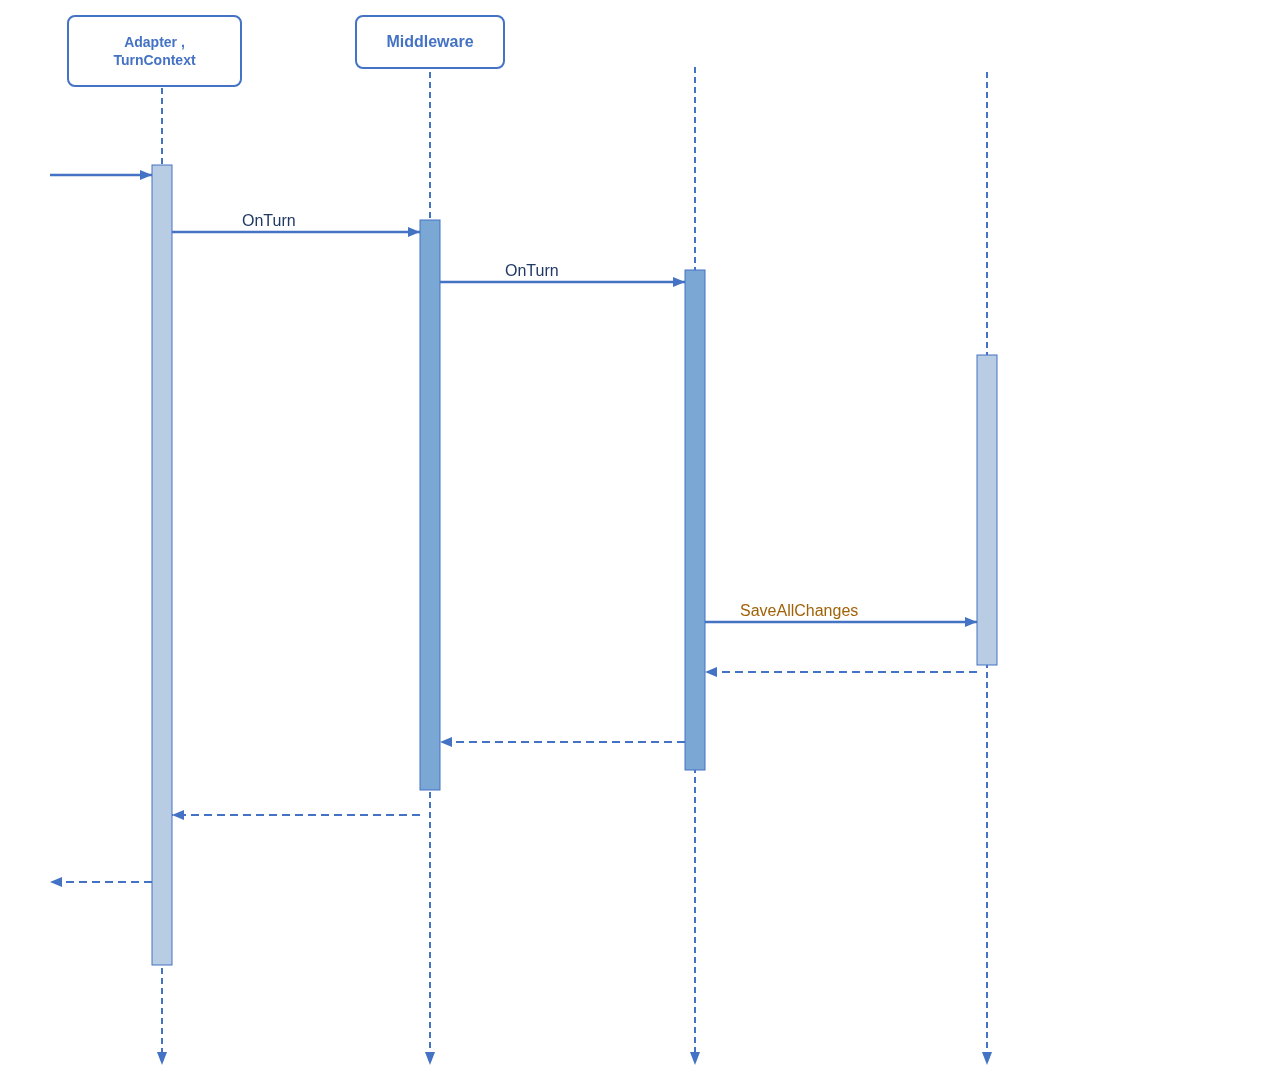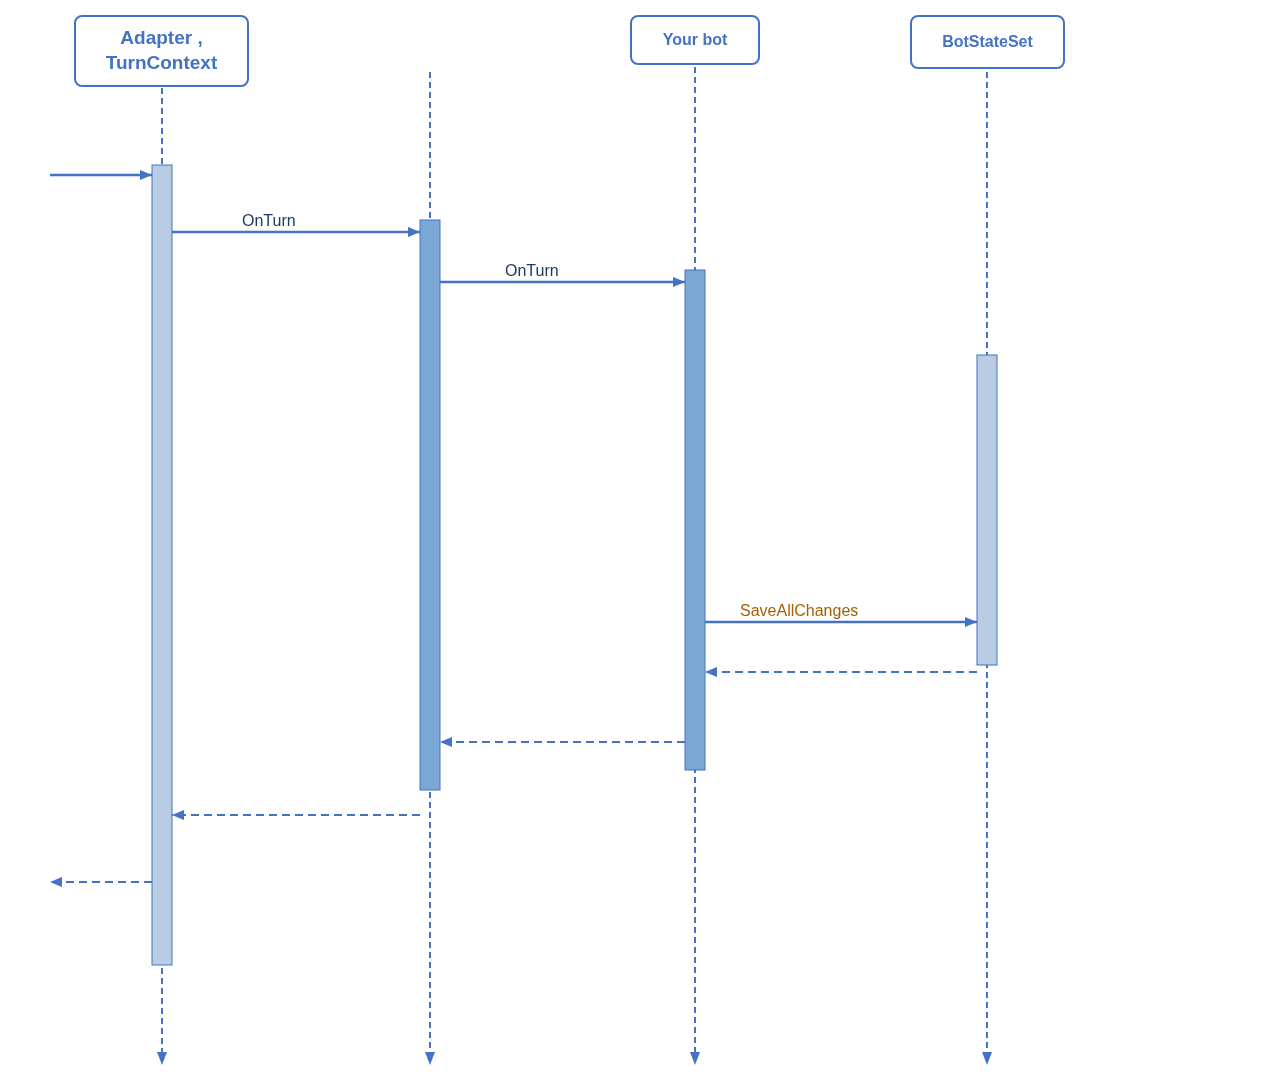--- a/index.html
+++ b/index.html
@@ -93,33 +93,30 @@
     <line x1="685" y1="742" x2="440" y2="742" stroke="#4472C4" stroke-width="2" stroke-dasharray="8,5"></line>
     <polygon points="440,742 452,737 452,747" fill="#4472C4"></polygon>
 
     <line x1="420" y1="815" x2="172" y2="815" stroke="#4472C4" stroke-width="2" stroke-dasharray="8,5"></line>
     <polygon points="172,815 184,810 184,820" fill="#4472C4"></polygon>
 
     <line x1="152" y1="882" x2="50" y2="882" stroke="#4472C4" stroke-width="2" stroke-dasharray="8,5"></line>
     <polygon points="50,882 62,877 62,887" fill="#4472C4"></polygon>
   </svg>
 
-  <div class="participant-box" style="left:74px; top:15px; width:175px; height:72px; font-size:19px;">
+  <div class="participant-box" style="left:67px; top:15px; width:175px; height:72px; font-size:14px;">
     <span>Adapter ,<br>
 TurnContext</span>
   </div>
 
-
-  <div class="participant-box" style="left:630px; top:15px; width:130px; height:50px; font-size:16px;">
-    <span>Your bot</span>
+  <div class="participant-box" style="left:355px; top:15px; width:150px; height:54px; font-size:16px;">
+    <span>Middleware</span>
   </div>
 
-  <div class="participant-box" style="left:910px; top:15px; width:155px; height:54px; font-size:16px;">
-    <span>BotStateSet</span>
-  </div>
+
 
   <div class="arrow-label" style="left:242px; top:212px; font-size:16px; color:#1F3864;">
     <span>OnTurn</span>
   </div>
 
   <div class="arrow-label" style="left:505px; top:262px; font-size:16px; color:#1F3864;">
     <span>OnTurn</span>
   </div>
 
   <div class="arrow-label" style="left:740px; top:602px; font-size:16px; color:#a16207;">

